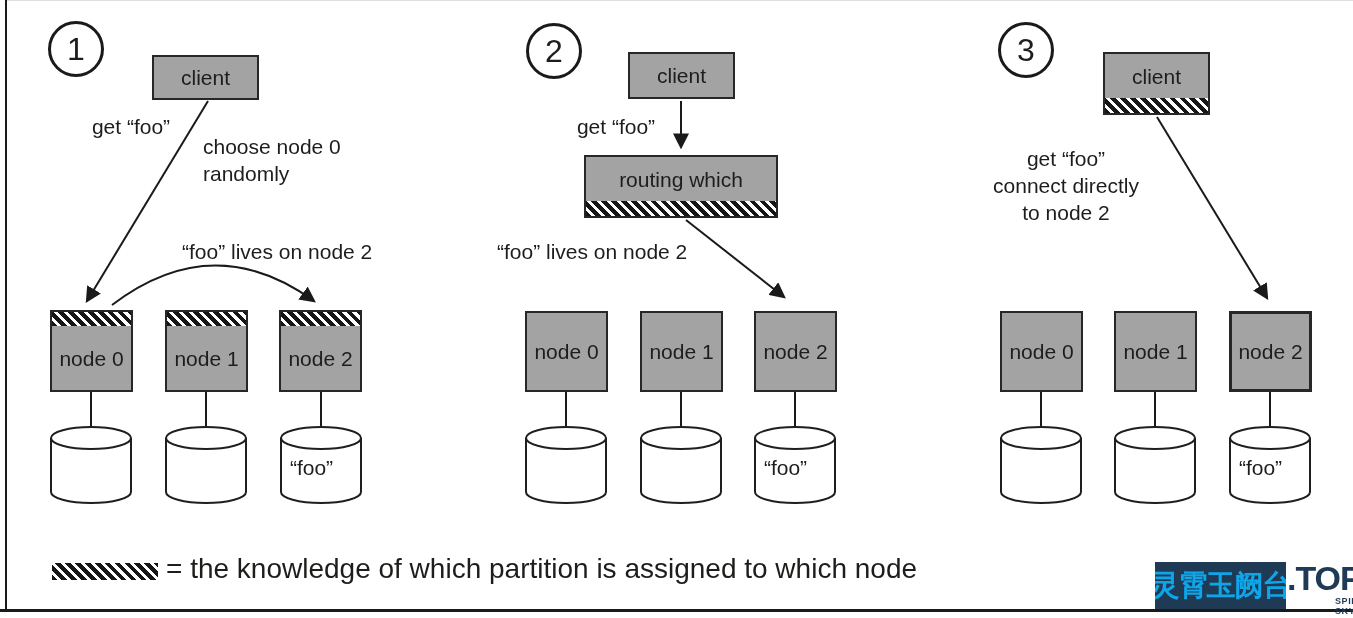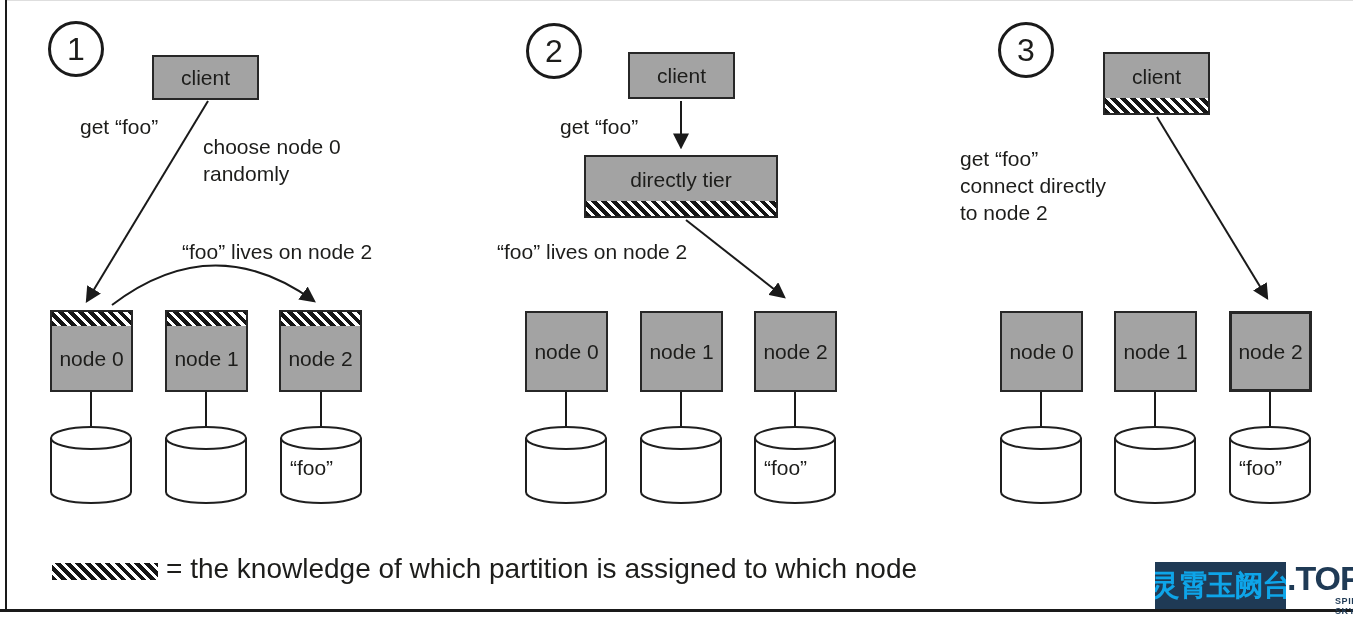--- a/index.html
+++ b/index.html
@@ -23,21 +23,21 @@
     flex:1;display:flex;align-items:center;justify-content:center;
     font-size:21px;line-height:1;
   }
   .hatch{
     background:repeating-linear-gradient(45deg,#161616 0 4px,#ffffff 4px 7px);
   }
   .hatchbar-top{height:14px;flex:none;}
   .hatchbar-bottom{height:15px;flex:none;}
   .node-lbl{font-size:22px;}
   .ann{position:absolute;font-size:21px;line-height:27px;white-space:pre-line;}
-  .ann.r{text-align:left;}
+  .ann.r{text-align:center;}
   .foo-val{
     position:absolute;width:61px;text-align:center;font-size:21px;line-height:1;
   }
   #legend-swatch{position:absolute;left:52px;top:563px;width:106px;height:17px;}
   #legend-text{position:absolute;left:166px;top:553px;font-size:28px;line-height:32px;}
   #wm-box{
     position:absolute;left:1155px;top:562px;width:131px;height:47px;
     display:flex;align-items:center;justify-content:center;
     color:#0ea5e9;font-size:29px;font-weight:700;letter-spacing:-1px;white-space:nowrap;overflow:hidden;
   }
@@ -131,21 +131,21 @@
   <div class="foo-val" style="left:281px;top:457px;">“foo”</div>
 
   <div class="badge" style="left:526px;top:23px;">
     <span>2</span>
   </div>
   <div class="box" style="left:628px;top:52px;width:107px;height:47px;">
     <div class="lbl">client</div>
   </div>
   <div class="ann r" style="left:560px;top:113px;width:112px;">get “foo”</div>
   <div class="box" style="left:584px;top:155px;width:194px;height:63px;">
-    <div class="lbl">directly tier</div>
+    <div class="lbl">routing which</div>
     <div class="hatch hatchbar-bottom"></div>
   </div>
   <div class="ann" style="left:497px;top:238px;width:230px;">“foo” lives on node 2</div>
 
   <div class="box" style="left:525px;top:311px;width:83px;height:81px;">
     <div class="lbl node-lbl">node 0</div>
   </div>
   <div class="box" style="left:640px;top:311px;width:83px;height:81px;">
     <div class="lbl node-lbl">node 1</div>
   </div>

